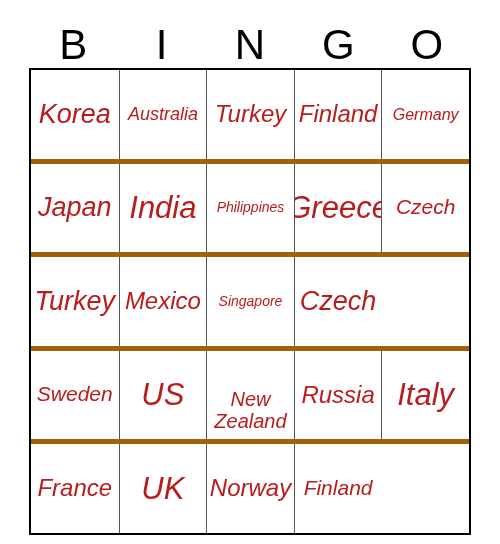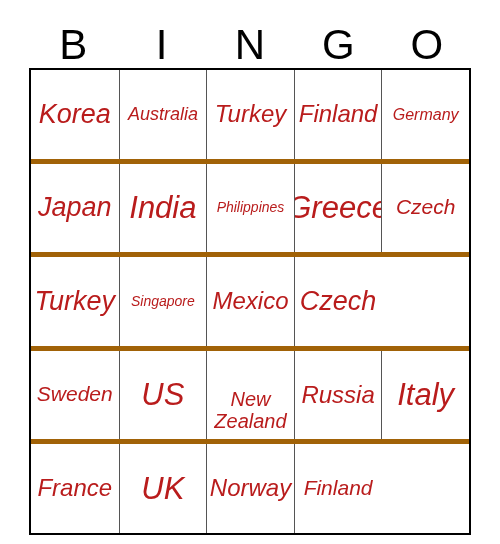--- a/index.html
+++ b/index.html
@@ -139,25 +139,25 @@
         </div>
       <div class="bingo-cell fs-m">
           <span class="cell-text">Czech</span>
         </div>
     </div>
 
     <div class="bingo-row">
       <div class="bingo-cell fs-xl">
           <span class="cell-text">Turkey</span>
         </div>
+      <div class="bingo-cell fs-l">
+          <span class="cell-text">Mexico</span>
+        </div>
       <div class="bingo-cell fs-xxs">
           <span class="cell-text">Singapore</span>
-        </div>
-      <div class="bingo-cell fs-l">
-          <span class="cell-text">Mexico</span>
         </div>
       <div class="bingo-cell fs-xl">
           <span class="cell-text">Czech</span>
         </div>
     </div>
 
     <div class="bingo-row">
       <div class="bingo-cell fs-m">
           <span class="cell-text">Sweden</span>
         </div>

